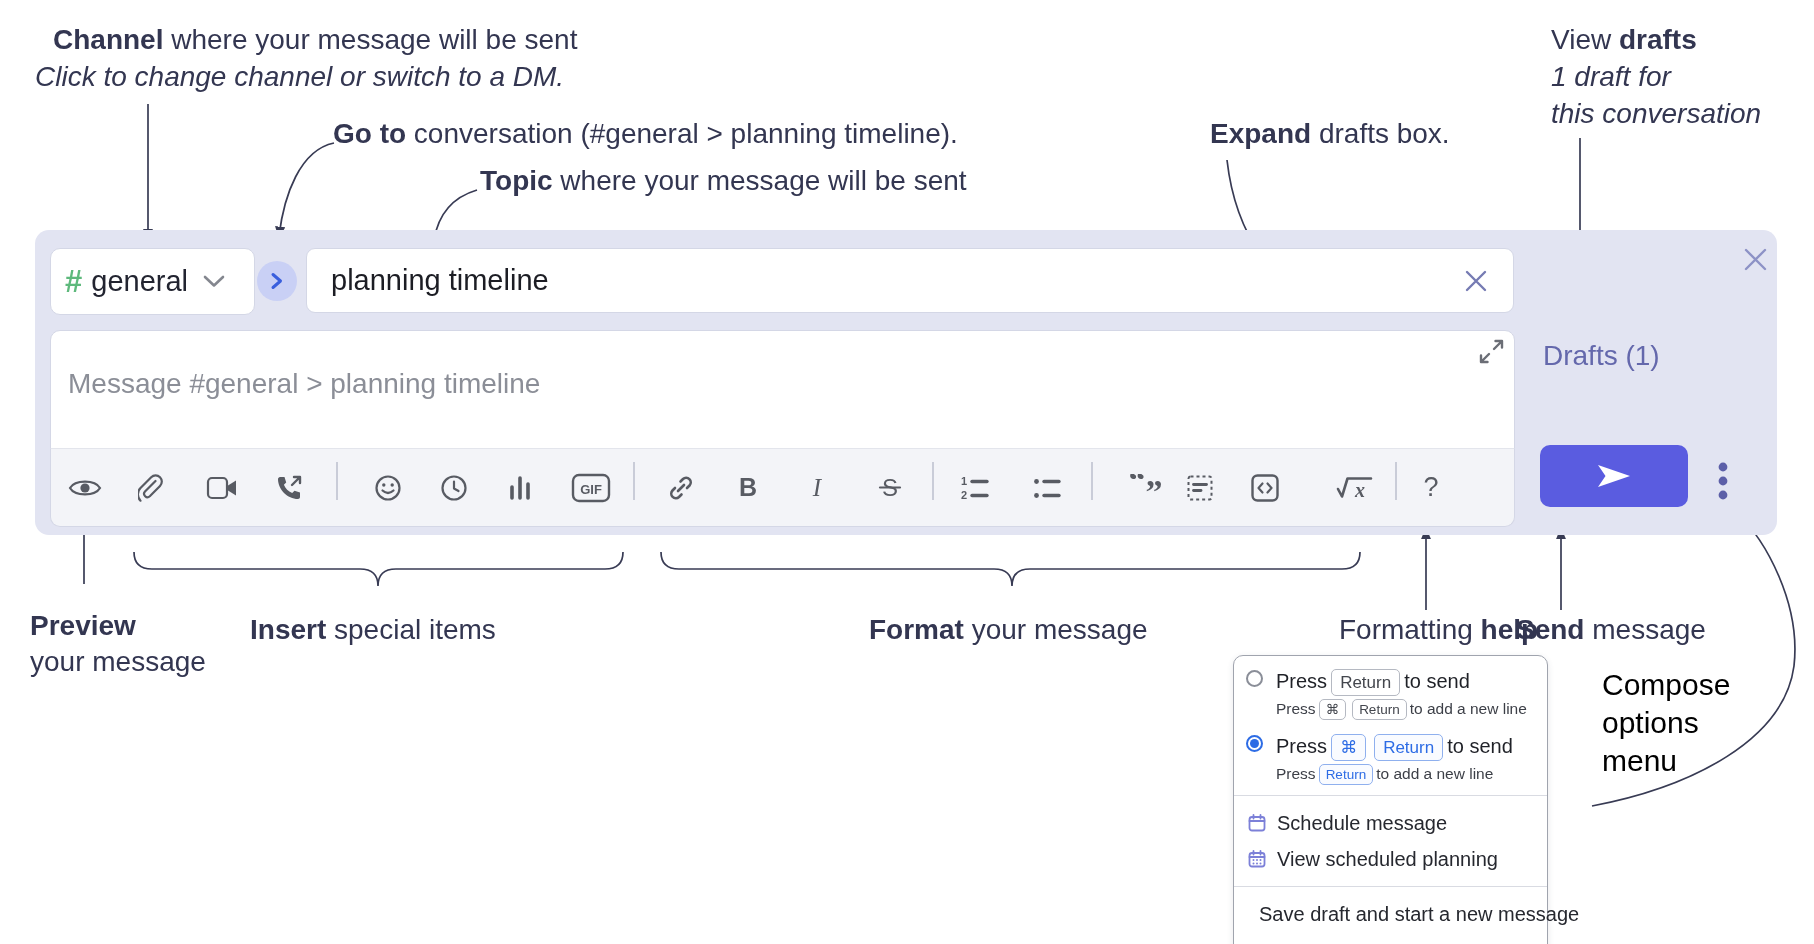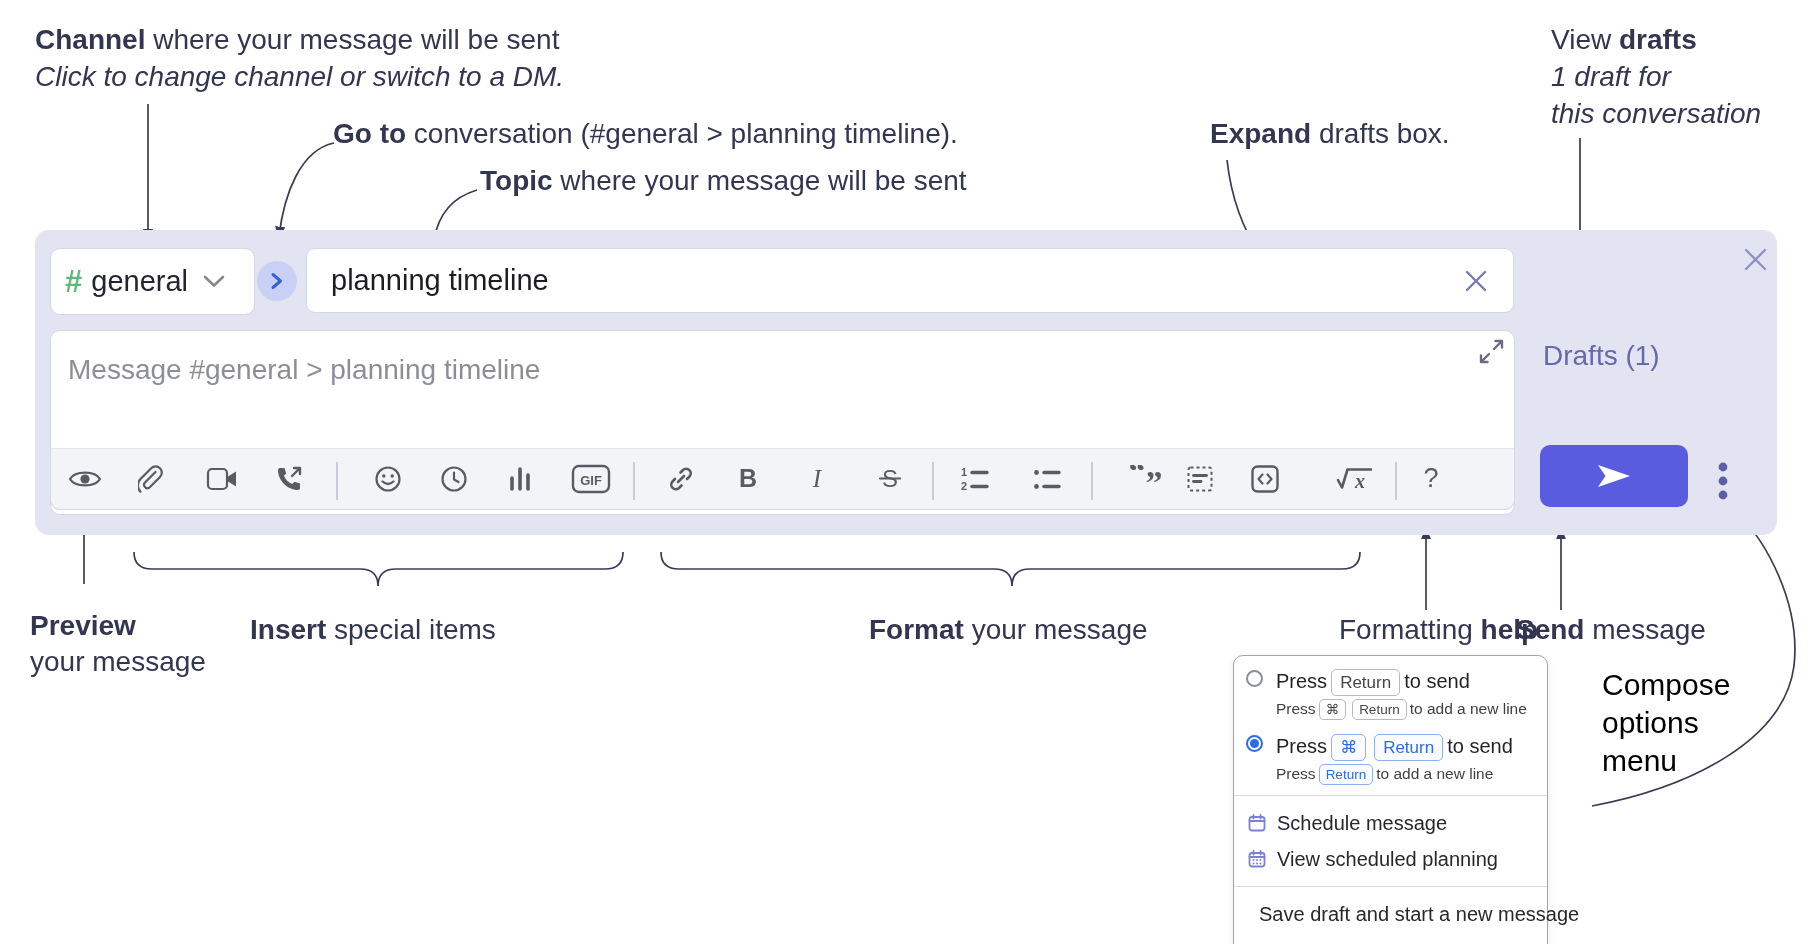--- a/index.html
+++ b/index.html
@@ -17,23 +17,23 @@
   .pill{left:50px;top:248px;width:205px;height:67px;border-radius:10px;
         display:flex;align-items:center;gap:9px;padding:0 14px;cursor:pointer;}
   .hash{color:#5eb97c;font-size:31px;font-weight:700;}
   .chname{font-size:29px;color:#222430;}
   .gocircle{left:257px;top:261px;width:40px;height:40px;border-radius:50%;
             background:#c9d0f5;display:flex;align-items:center;justify-content:center;cursor:pointer;}
   .topicinput{left:306px;top:248px;width:1208px;height:65px;border-radius:9px;
               display:flex;align-items:center;padding:0 24px;}
   .topictext{font-size:29px;color:#1c1d24;flex:1;}
   .msgbox{left:50px;top:330px;width:1465px;height:185px;border-radius:10px;}
-  .placeholder{left:68px;top:354px;font-size:28px;color:#8b8e97;}
+  .placeholder{left:68px;top:368px;font-size:28px;color:#8b8e97;}
   .drafts{left:1543px;top:334px;font-size:28px;color:#6468ac;cursor:pointer;margin-top:6px;}
-  .toolbar{left:50px;top:448px;width:1465px;height:62px;background:#f3f4f8;
+  .toolbar{left:50px;top:448px;width:1465px;height:79px;background:#f3f4f8;
            border:1.5px solid #d4d7e6;border-top:1px solid #e3e5ec;box-sizing:border-box;
            border-radius:0 0 10px 10px;}
   .tbtn{position:absolute;top:50%;transform:translate(-50%,-50%);width:44px;height:44px;
         display:flex;align-items:center;justify-content:center;cursor:pointer;}
   .tdiv{position:absolute;top:13px;width:2px;height:38px;background:#c9ccd8;}
   .sendbtn{left:1540px;top:445px;width:148px;height:62px;background:#5a5ce0;border-radius:10px;
            display:flex;align-items:center;justify-content:center;cursor:pointer;border:none;}
   .kebab{left:1712px;top:458px;width:22px;height:46px;display:flex;align-items:center;justify-content:center;cursor:pointer;}
   .iconbtn{cursor:pointer;display:flex;align-items:center;justify-content:center;}
   
@@ -76,21 +76,21 @@
       <path d="M1580,138 L1580,320" marker-end="url(#ah)"></path>
       <path d="M84,584 L84,520" marker-end="url(#ah)"></path>
       <path d="M1426,610 L1426,530" marker-end="url(#ah)"></path>
       <path d="M1561,610 L1561,530" marker-end="url(#ah)"></path>
       <path d="M1592,806 C1692,787 1784,740 1794,666 C1801,604 1766,540 1736,512" marker-end="url(#ah)"></path>
       <path d="M134,552 Q134,569 152,569 L360,569 Q378,569 378,586 Q378,569 396,569 L605,569 Q623,569 623,552"></path>
       <path d="M661,552 Q661,569 679,569 L994,569 Q1012,569 1012,586 Q1012,569 1030,569 L1342,569 Q1360,569 1360,552"></path>
     </g>
   </svg>
 
-  <div class="abs ann" style="left:35px;top:24px;"><span class="b">Channel</span><span> where your message will be sent</span></div>
+  <div class="abs ann" style="left:53px;top:24px;"><span class="b">Channel</span><span> where your message will be sent</span></div>
   <div class="abs ann it" style="left:35px;top:61px;">Click to change channel or switch to a DM.</div>
 
   <div class="abs ann" style="left:333px;top:118px;"><span class="b">Go to</span><span> conversation (#general &gt; planning timeline).</span></div>
 
   <div class="abs ann" style="left:480px;top:165px;"><span class="b">Topic</span><span> where your message will be sent</span></div>
 
   <div class="abs ann" style="left:1210px;top:118px;"><span class="b">Expand</span><span> drafts box.</span></div>
 
   <div class="abs ann" style="left:1551px;top:24px;"><span>View </span><span class="b">drafts</span></div>
   <div class="abs ann it" style="left:1551px;top:61px;">1 draft for</div>

